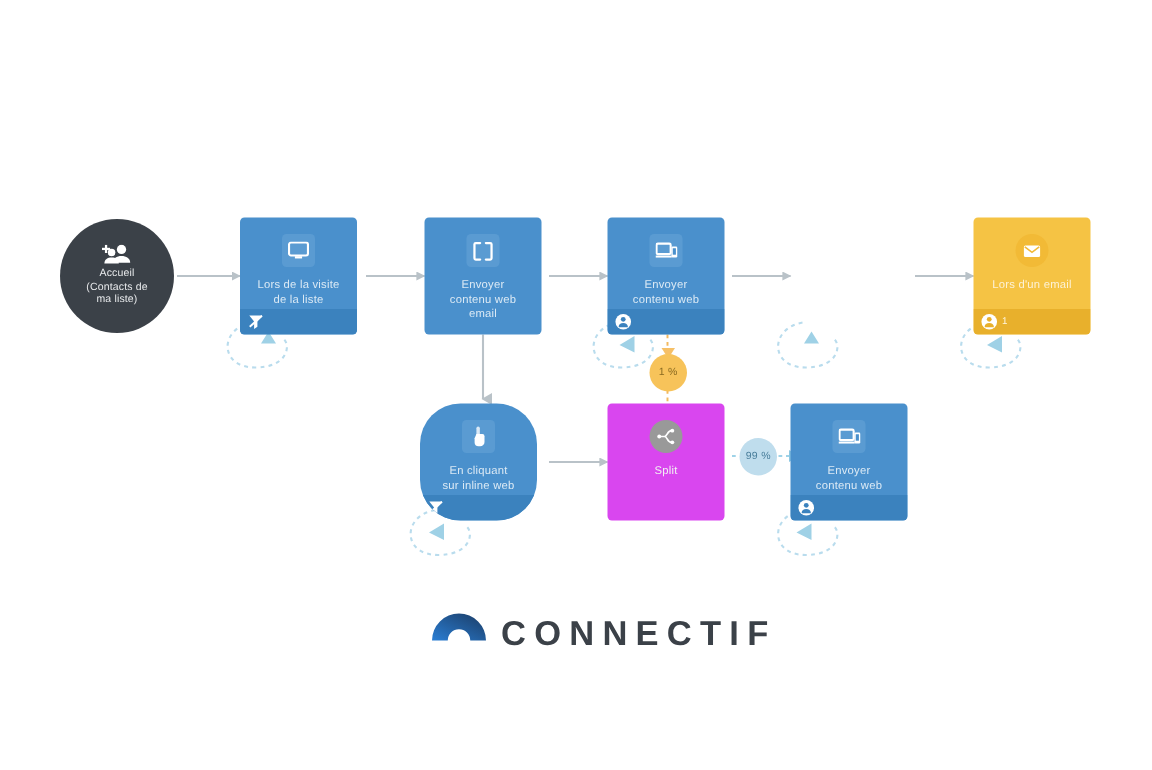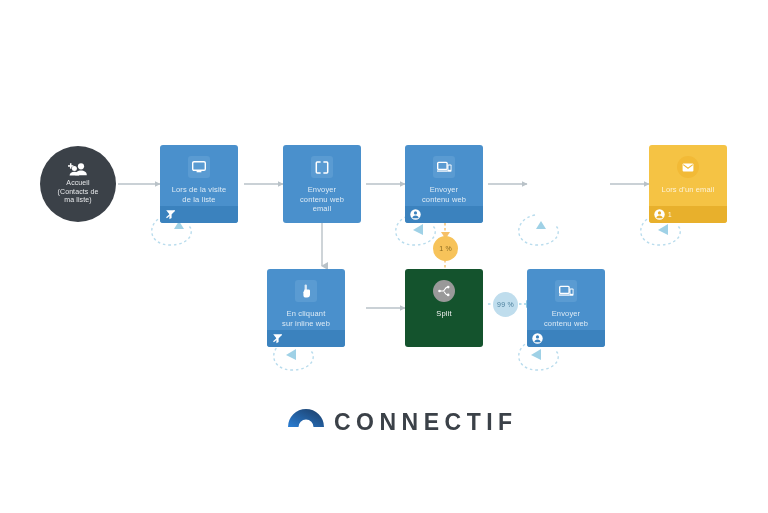--- a/index.html
+++ b/index.html
@@ -65,21 +65,21 @@
     height: 78px;
     border-radius: 3px;
     box-sizing: border-box;
     overflow: hidden;
     display: flex;
     flex-direction: column;
     align-items: center;
   }
   .node.blue   { background: #4a90cc; }
   .node.yellow { background: #f5c344; }
-  .node.grey   { background: #14532d; }
+  .node.grey   { background: #d946ef; }
 
   .node-icon {
     margin-top: 11px;
     width: 22px;
     height: 22px;
     border-radius: 3px;
     display: flex;
     align-items: center;
     justify-content: center;
     line-height: 0;
@@ -330,21 +330,21 @@
         <svg width="11" height="11" viewBox="0 0 11 11" xmlns="http://www.w3.org/2000/svg">
           <circle cx="5.5" cy="5.5" r="5.2" fill="#ffffff"></circle>
           <circle cx="5.5" cy="3.9" r="1.6" fill="#e8b02c"></circle>
           <path d="M2.4,9.2 c0-1.9 1.4-2.8 3.1-2.8 c1.7,0 3.1,0.9 3.1,2.8 z" fill="#e8b02c"></path>
         </svg>
       </span>
       <span class="footer-count">1</span>
     </div>
   </div>
 
-  <div class="node blue" style="left:267px; top:269px;">
+  <div class="node blue" style="left:280px; top:269px;border-radius:27px;">
     <span class="node-icon">
       <svg width="11" height="14" viewBox="0 0 11 14" xmlns="http://www.w3.org/2000/svg">
         <rect x="3.6" y="0.4" width="2.3" height="6.4" rx="1.15" fill="#dbe9f6"></rect>
         <path d="M3.6,5.4 h4.0 a1.4,1.4 0 0 1 1.4,1.4 V10.6 a2.9,2.9 0 0 1 -2.9,2.9 H5.0 a2.6,2.6 0 0 1 -2.6,-2.6 V8.2 z" fill="#ffffff"></path>
       </svg>
     </span>
     <div class="node-label">
       <div>En cliquant</div>
       <div>sur inline web</div>
     </div>

